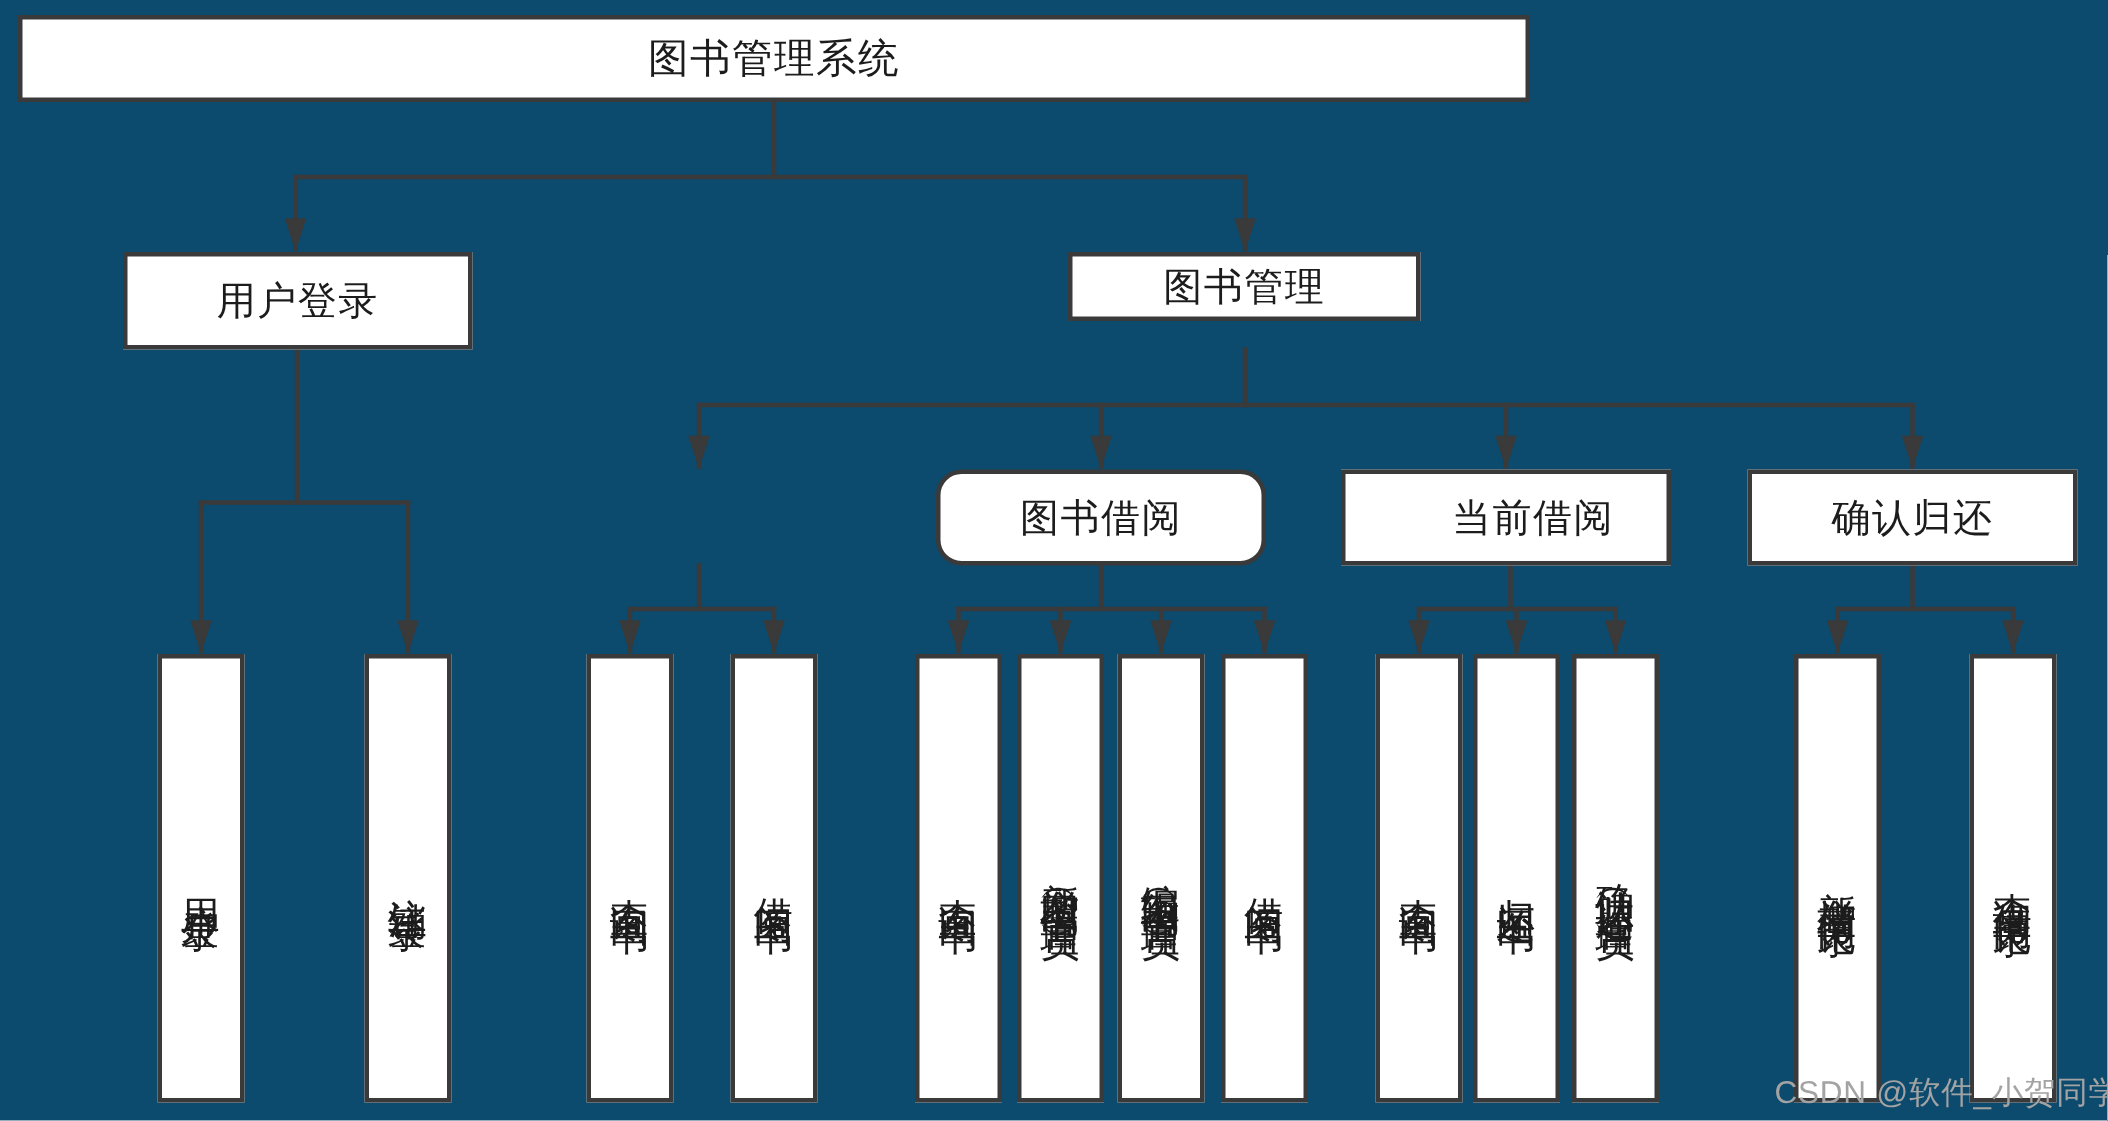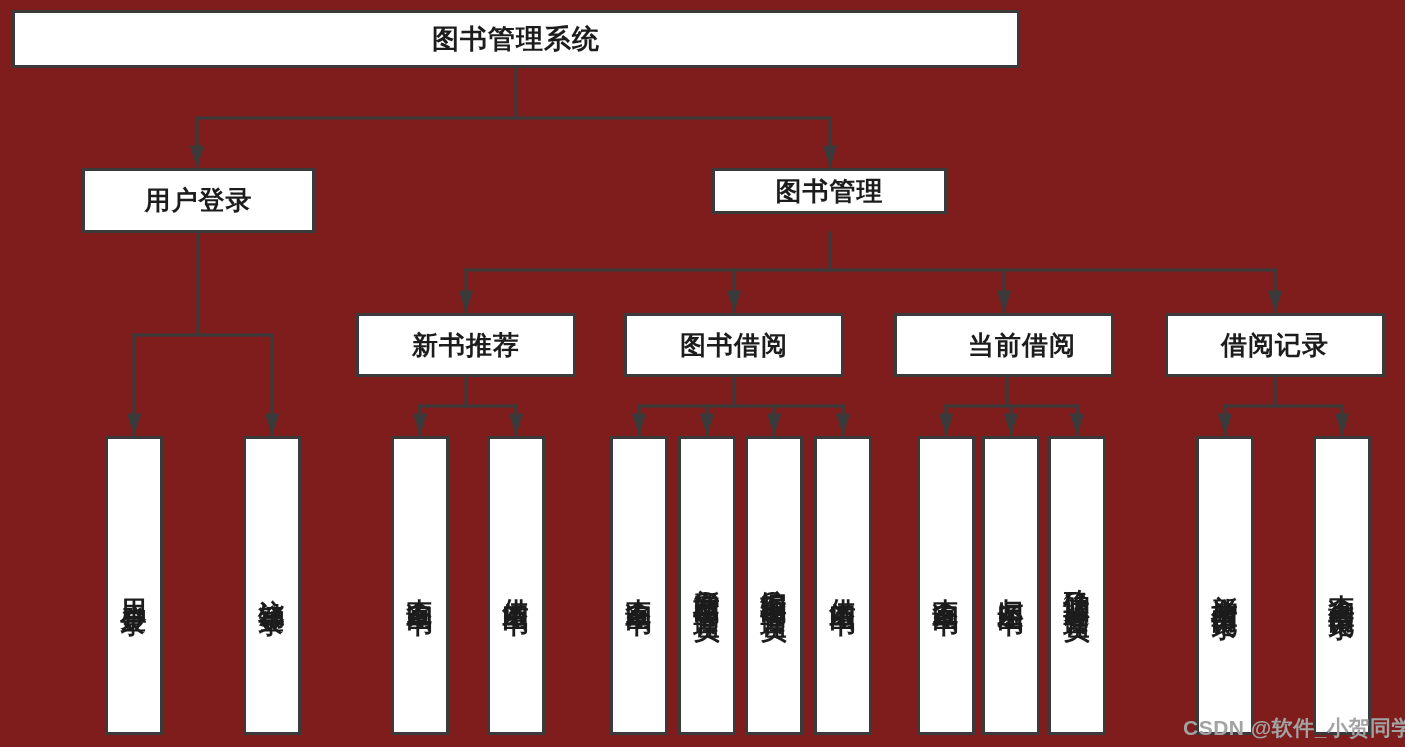--- a/index.html
+++ b/index.html
@@ -8,22 +8,21 @@
     background: #ffffff;
     width: 1405px;
     height: 747px;
     overflow: hidden;
     font-family: "Liberation Sans", "DejaVu Sans", sans-serif;
   }
   .stage {
     position: relative;
     width: 1405px;
     height: 747px;
-    background: #7f1d1d;
-    font-weight: bold;
+    background: #0c4a6e;
   }
   .wires {
     position: absolute;
     left: 0;
     top: 0;
     pointer-events: none;
   }
   .wire {
     stroke: #3a3a3a;
     stroke-width: 3;
@@ -125,31 +124,28 @@
     <span>图书管理系统</span>
   </div>
 
   <div class="node h" style="left:82px; top:168px; width:233px; height:65px;">
     <span>用户登录</span>
   </div>
   <div class="node h" style="left:712px; top:168px; width:235px; height:46px;">
     <span>图书管理</span>
   </div>
 
-  <div class="node h" style="left:356px; top:313px; width:220px; height:64px;">
-    <span>新书推荐</span>
-  </div>
-  <div class="node h" style="left:624px; top:313px; width:220px; height:64px;">
+  <div class="node h" style="left:624px; top:313px; width:220px; height:64px;border-radius:17px;">
     <span>图书借阅</span>
   </div>
   <div class="node h" style="left:894px; top:313px; width:220px; height:64px;padding-left:36px;">
     <span>当前借阅</span>
   </div>
   <div class="node h" style="left:1165px; top:313px; width:220px; height:64px;">
-    <span>借阅记录</span>
+    <span>确认归还</span>
   </div>
 
   <div class="node v" style="left:105px; top:436px;">
     <span>用户登录</span>
   </div>
   <div class="node v" style="left:243px; top:436px;">
     <span>注销登录</span>
   </div>
 
   <div class="node v" style="left:391px; top:436px;">

